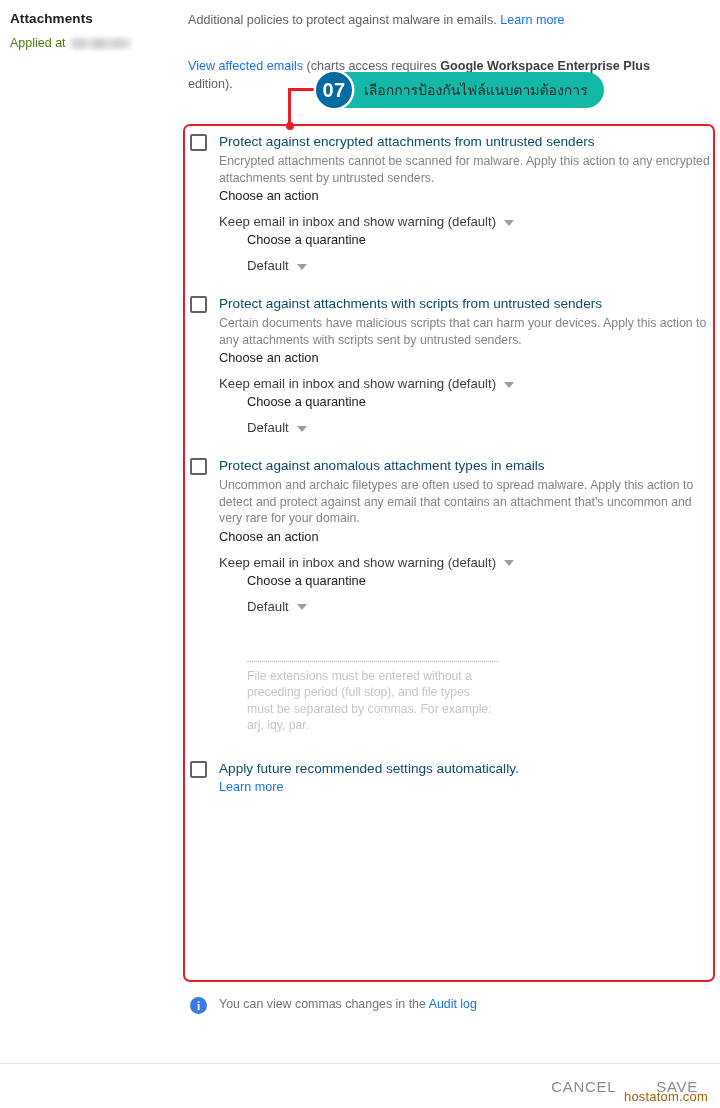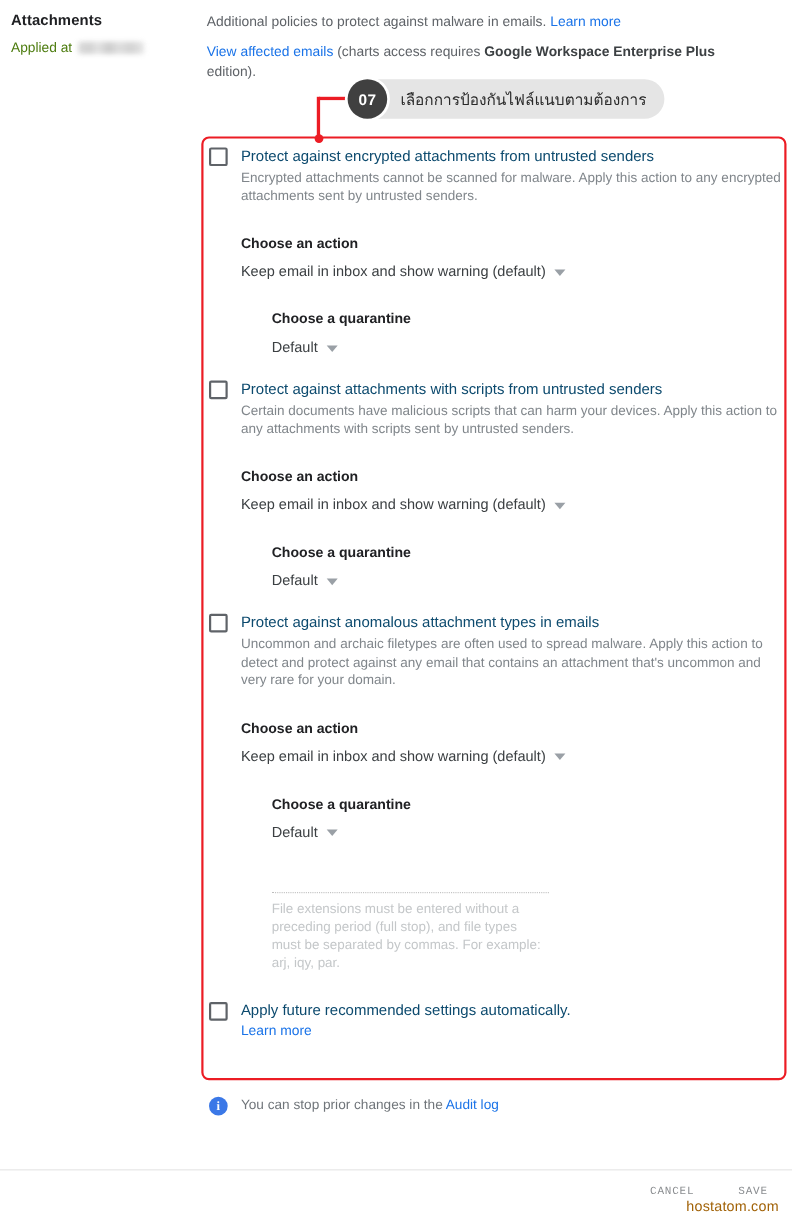--- a/index.html
+++ b/index.html
@@ -52,57 +52,57 @@
   
   .header-text {
     position: absolute;
     left: 188px;
     top: 11px;
     width: 500px;
     font-size: 12.6px;
     color: #5f6368;
     line-height: 18px;
   }
-  .header-text .row2 { margin-top: 9px; }
+  .header-text .row2 { margin-top: 28px; }
   a.link {
     color: #1a73e8;
     text-decoration: none;
     cursor: pointer;
   }
   .strong { font-weight: bold; color: #3c4043; }
 
   
   .callout {
     position: absolute;
     left: 318px;
     top: 72px;
     height: 36px;
     display: flex;
     align-items: center;
-    background: #e5e5e5;
+    background: #14b8a6;
     border-radius: 18px;
     padding: 0 16px 0 46px;
     box-sizing: border-box;
   }
   .callout-text {
     font-size: 14px;
     color: #2a2a2a;
     white-space: nowrap;
     font-family: "DejaVu Sans", "Liberation Sans", sans-serif;
   }
   .badge {
     position: absolute;
     left: 316px;
     top: 72px;
     width: 36px;
     height: 36px;
     border-radius: 50%;
-    background: #404040;
+    background: #0369a1;
     color: #ffffff;
-    font-size: 14px;
+    font-size: 20px;
     font-weight: bold;
     display: flex;
     align-items: center;
     justify-content: center;
     box-shadow: 0 0 0 2.5px #ffffff;
     letter-spacing: .3px;
   }
   .leader {
     position: absolute;
     left: 288px;
@@ -178,23 +178,23 @@
     line-height: 18px;
   }
   .policy-desc {
     margin-top: 2px;
     font-size: 12.3px;
     color: #80868b;
     line-height: 16.5px;
   }
   .field-label {
     font-size: 12.8px;
-    font-weight: bold;
+    font-weight: normal;
     color: #202124;
-    margin-top: 26px;
+    margin-top: 1px;
     line-height: 17px;
   }
   .select-row {
     margin-top: 9px;
     display: flex;
     align-items: center;
     gap: 8px;
     cursor: pointer;
   }
   .select-value {
@@ -282,28 +282,28 @@
   }
   .footer-actions {
     position: absolute;
     right: 22px;
     top: 1078px;
     display: flex;
     align-items: center;
     gap: 40px;
   }
   .btn-text {
-    font-size: 10px;
+    font-size: 15px;
     letter-spacing: .7px;
     color: #8a8d90;
     cursor: pointer;
     background: none;
     border: none;
     padding: 0;
-    font-family: Liberation Mono, monospace;
+    font-family: Liberation Sans, sans-serif;
   }
   .watermark {
     position: absolute;
     right: 12px;
     top: 1089px;
     font-size: 13px;
     color: #a16207;
     letter-spacing: .2px;
     pointer-events: none;
   }
@@ -427,21 +427,21 @@
         </div>
       </div>
     </div>
   </div>
 </div>
 
 <div class="note">
   <div class="info-icon">i</div>
   <div class="note-text">
     <div>
-      <span>You can stop prior changes in the</span>
+      <span>You can view commas changes in the</span>
       <a class="link">Audit log</a>
     </div>
   </div>
 </div>
 
 <div class="divider"></div>
 <div class="footer-actions">
   <button class="btn-text">CANCEL</button>
   <button class="btn-text">SAVE</button>
 </div>

